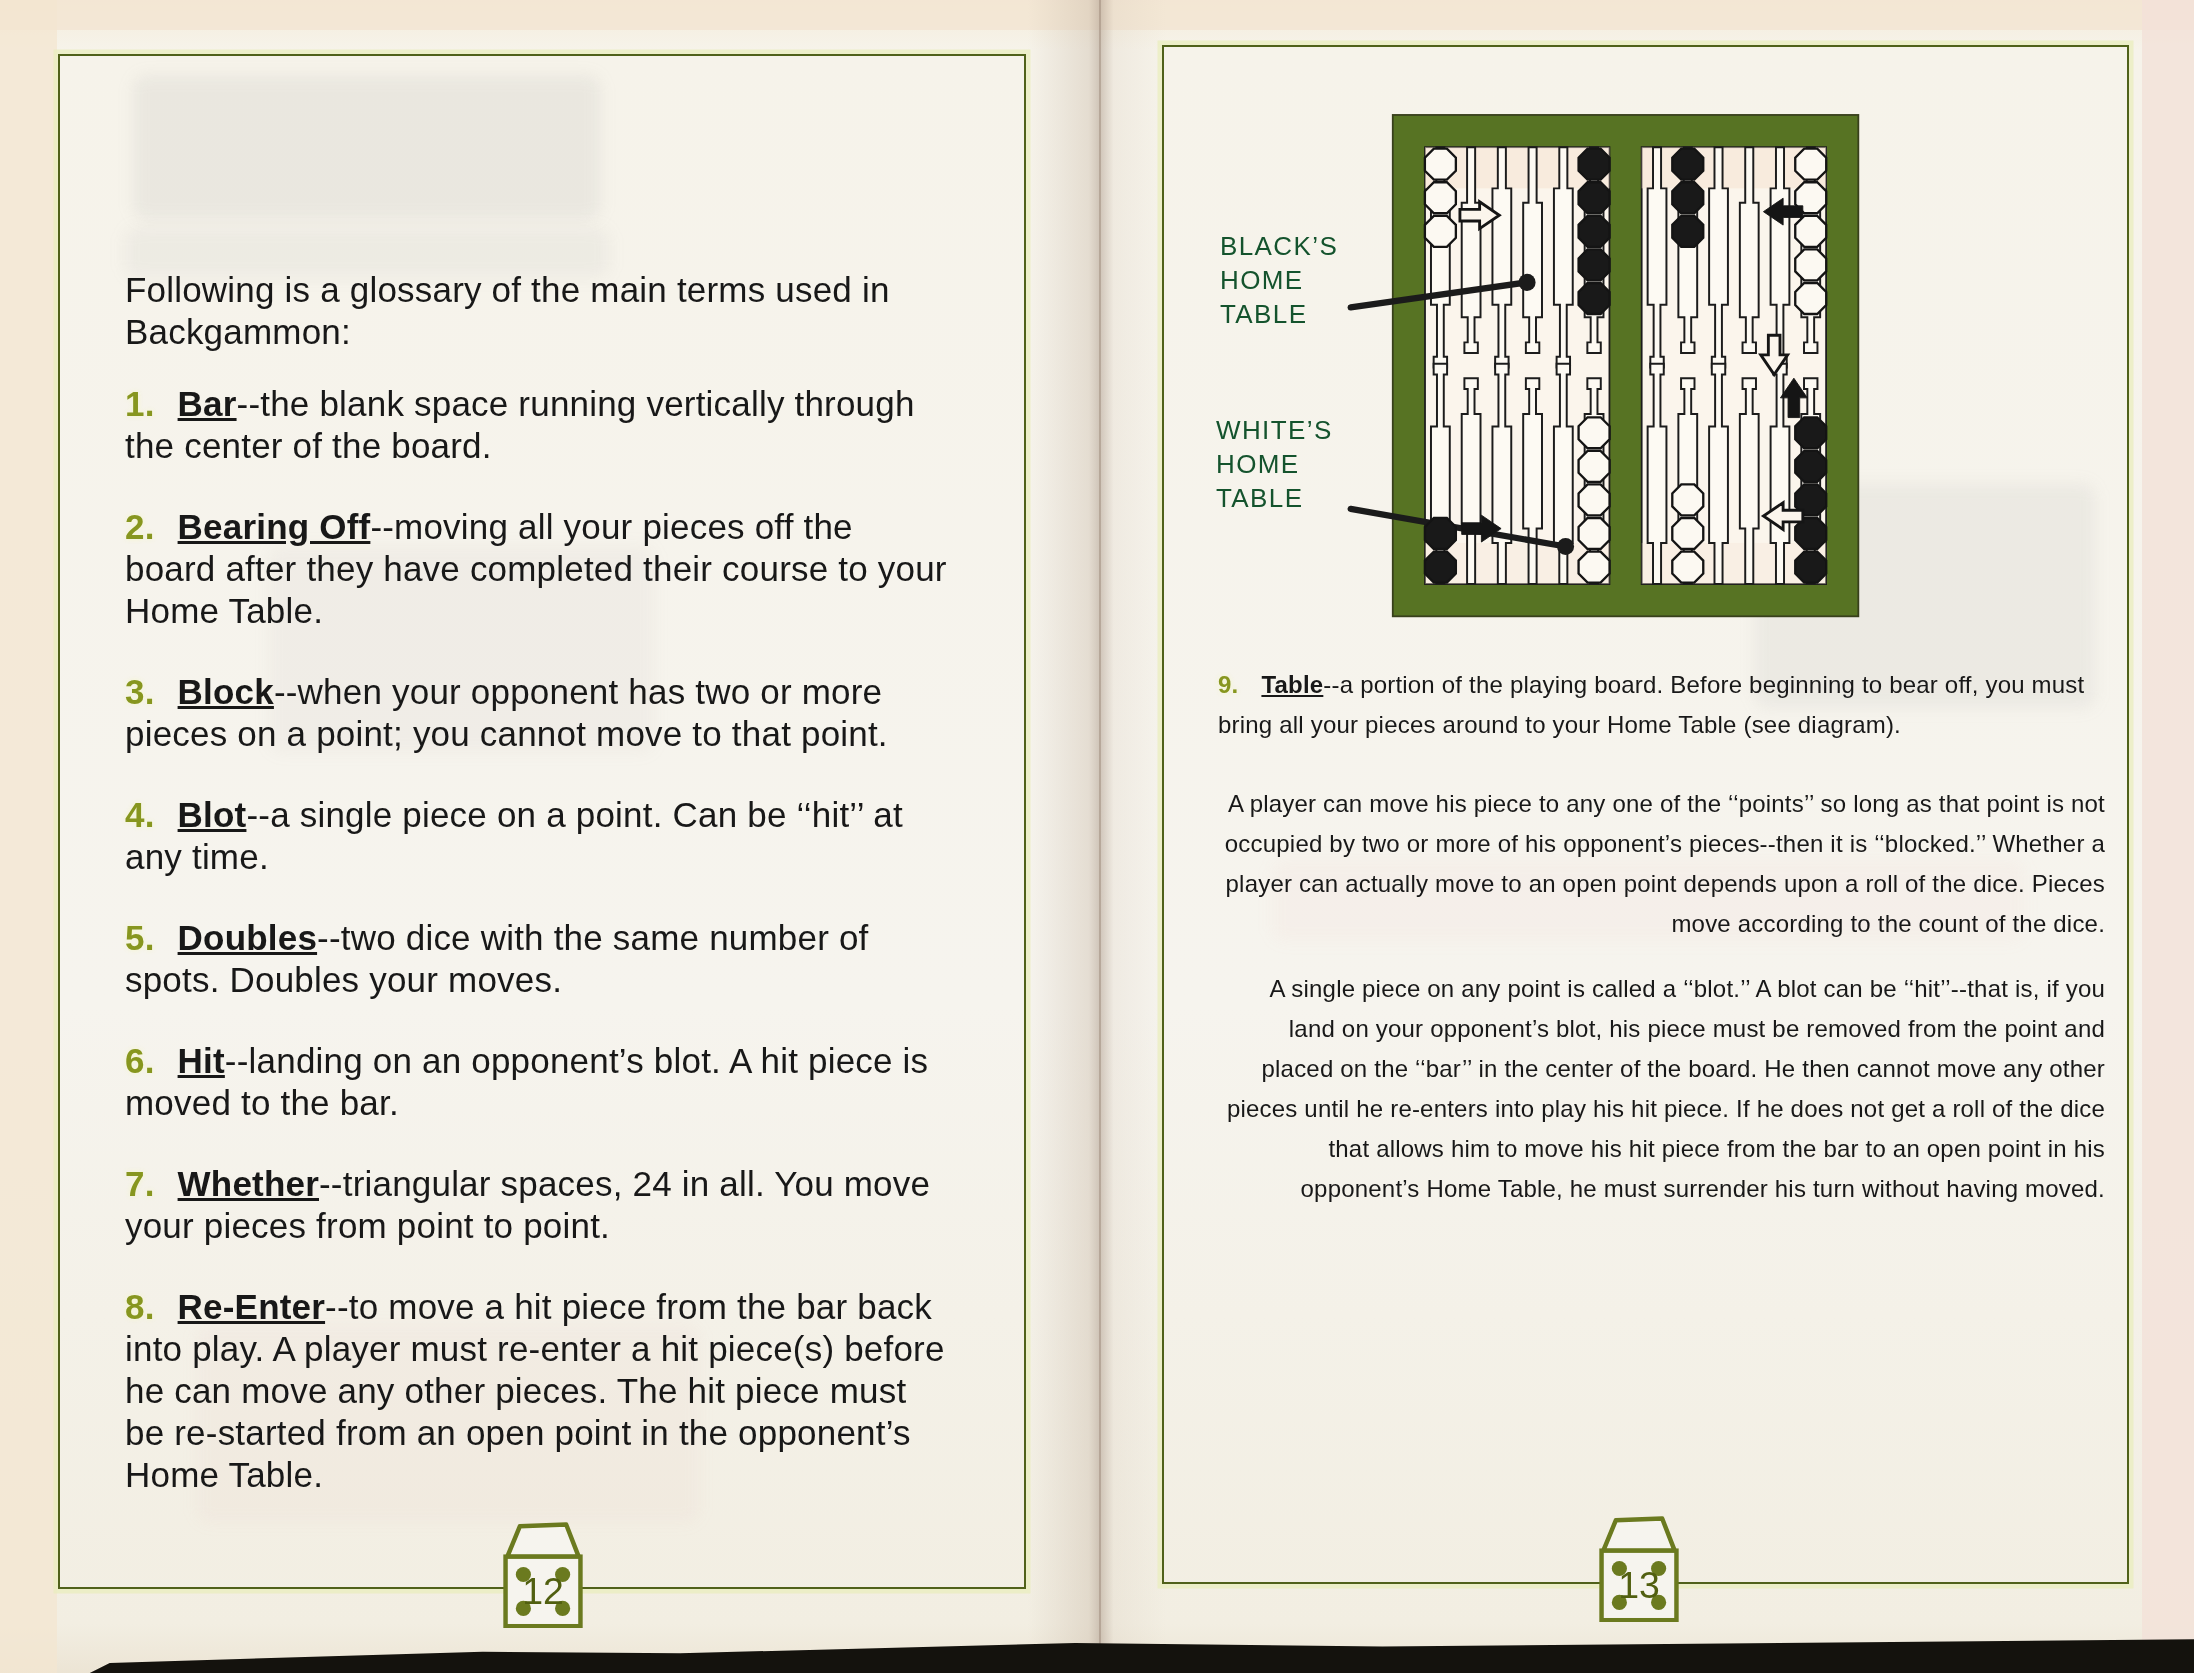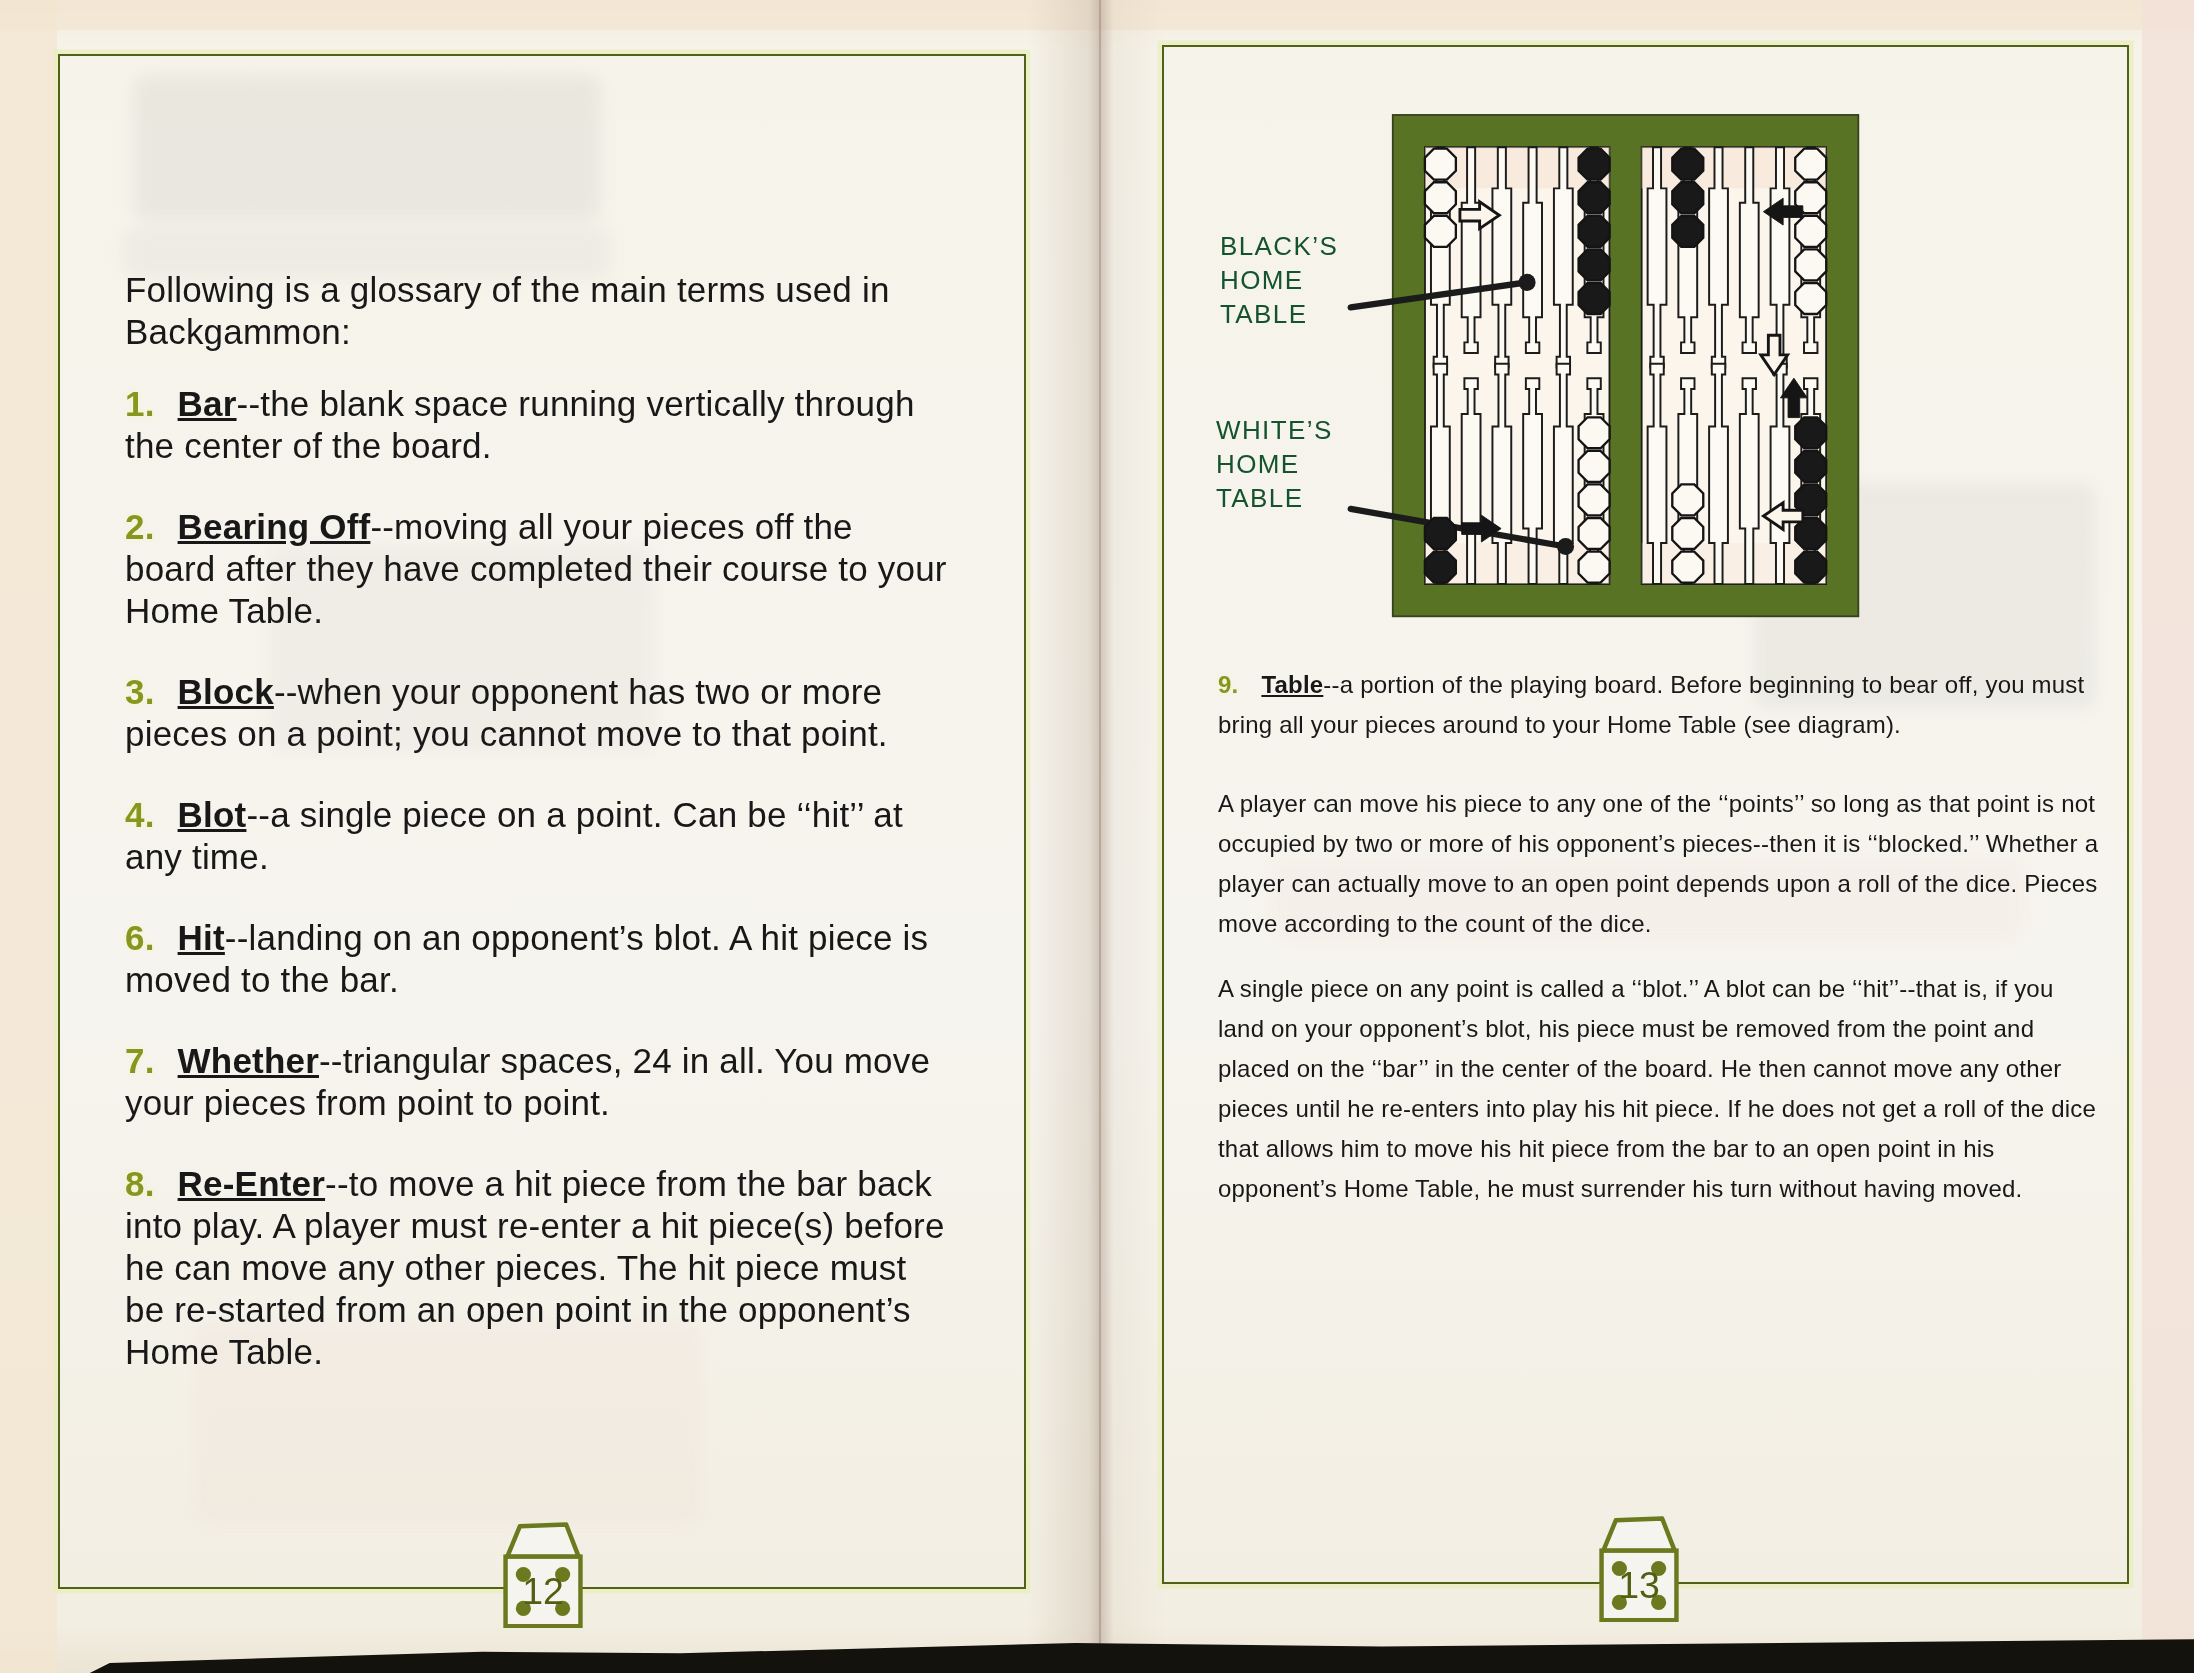--- a/index.html
+++ b/index.html
@@ -24,21 +24,21 @@
   .content-left{position:absolute;left:125px;top:269px;width:822px;
     font-size:35px;line-height:42px;color:#181818;letter-spacing:0.2px;}
   .content-right{position:absolute;left:1218px;top:665px;width:887px;
     font-size:24px;line-height:40px;color:#181818;letter-spacing:0.2px;}
   .intro{margin:0 0 30px 0;}
   .gitem{margin:0 0 39px 0;}
   .gitem:last-child{margin-bottom:9px;}
   .gnum{color:#87961f;font-weight:bold;margin-right:23px;
     text-shadow:0 0 5.4px rgba(244,246,200,.9);}
   .gterm{font-weight:bold;text-decoration:underline;}
-  .rpara{margin:0 0 25px 0;}
+  .rpara{margin:0 0 25px 0;text-align:right;}
   #item9-holder .gitem{margin-bottom:39px;}
 
   .dlabel{position:absolute;font-size:26px;line-height:34px;letter-spacing:1.4px;color:#14532d;}
   .dlabel span{display:block;}
 
   #board-svg{position:absolute;left:1200px;top:106px;width:681px;height:573px;}
 
   .die{position:absolute;width:86px;height:107px;}
   #die-left{left:500px;top:1521px;}
   #die-right{left:1596px;top:1515px;}
@@ -73,20 +73,21 @@
   <div id="border-left" class="page-border"></div>
   <div id="border-right" class="page-border"></div>
 
   <div class="content-left">
     <p class="intro">Following is a glossary of the main terms used in Backgammon:</p>
     <div id="glossary-list">
         <p class="gitem"><span class="gnum">1.</span><span class="gterm">Bar</span><span>--the blank space running vertically through the center of the board.</span></p>
         <p class="gitem"><span class="gnum">2.</span><span class="gterm">Bearing Off</span><span>--moving all your pieces off the board after they have completed their course to your Home Table.</span></p>
         <p class="gitem"><span class="gnum">3.</span><span class="gterm">Block</span><span>--when your opponent has two or more pieces on a point; you cannot move to that point.</span></p>
         <p class="gitem"><span class="gnum">4.</span><span class="gterm">Blot</span><span>--a single piece on a point. Can be ‘‘hit’’ at any time.</span></p>
+        <p class="gitem"><span class="gnum">5.</span><span class="gterm">Doubles</span><span>--two dice with the same number of spots. Doubles your moves.</span></p>
         <p class="gitem"><span class="gnum">6.</span><span class="gterm">Hit</span><span>--landing on an opponent’s blot. A hit piece is moved to the bar.</span></p>
         <p class="gitem"><span class="gnum">7.</span><span class="gterm">Whether</span><span>--triangular spaces, 24 in all. You move your pieces from point to point.</span></p>
         <p class="gitem"><span class="gnum">8.</span><span class="gterm">Re-Enter</span><span>--to move a hit piece from the bar back into play. A player must re-enter a hit piece(s) before he can move any other pieces. The hit piece must be re-started from an open point in the opponent’s Home Table.</span></p>
       </div>
   </div>
 
   <svg id="board-svg" viewBox="0 0 760 640">
       <rect x="215" y="10" width="520" height="560" fill="#577323" stroke="#38401c" stroke-width="2"></rect>
       <rect x="251" y="46" width="206" height="488" fill="#fbf5ec" stroke="#1c1c1c" stroke-width="2"></rect>
       <rect x="251" y="46" width="206" height="46" fill="#f5e2d2" opacity="0.55"></rect>

